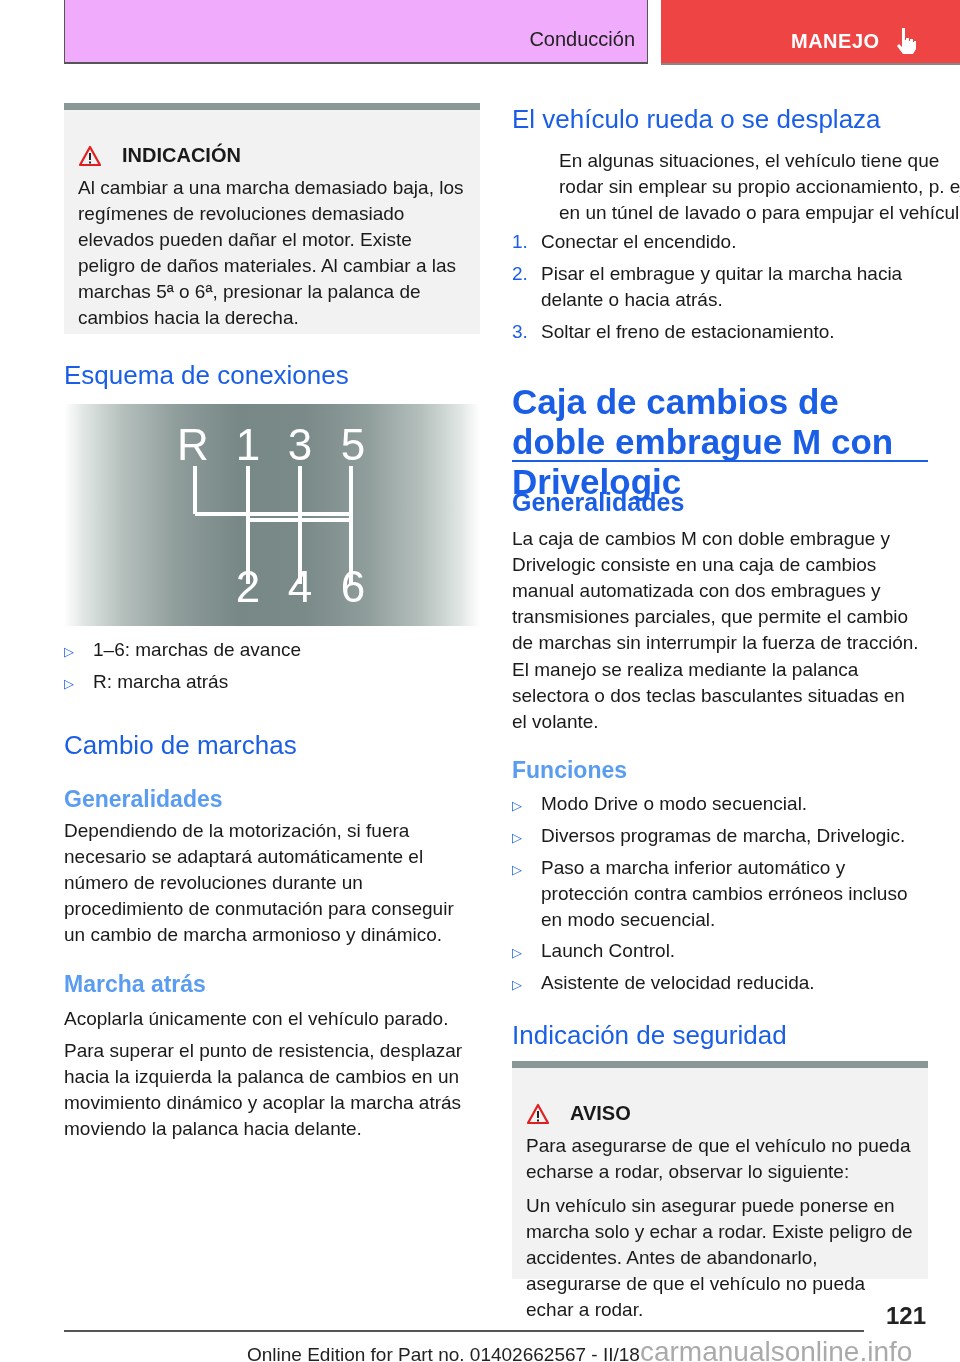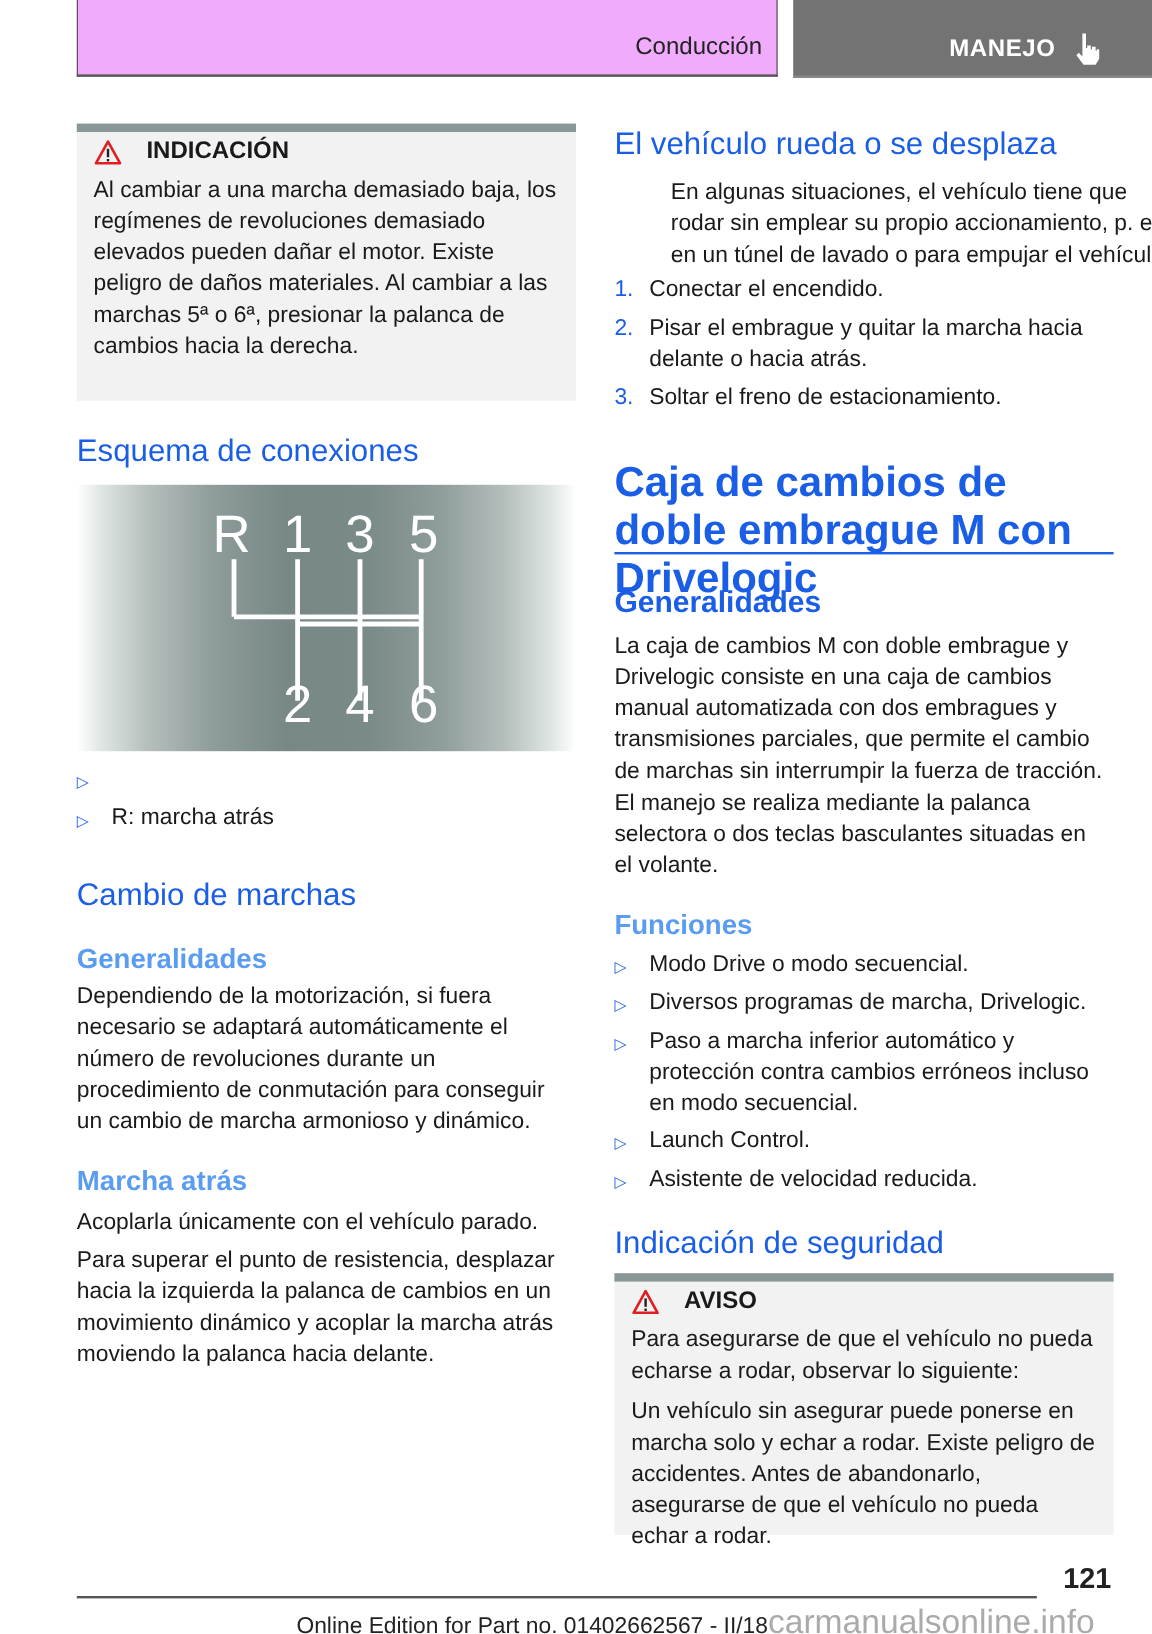--- a/index.html
+++ b/index.html
@@ -1,26 +1,26 @@
 <!DOCTYPE html>
 <html><head>
 <meta charset="utf-8">
 <style>
   html, body { margin:0; padding:0; }
   body { width:960px; height:1362px; background:#ffffff; position:relative; overflow:hidden;
          font-family:"Liberation Sans", sans-serif; color:#1a1a1a; }
   .header-left { position:absolute; left:64px; top:0; width:584px; height:64px;
                  border:1px solid #555; border-top:none; border-bottom:2px solid #555; box-sizing:border-box; background:#f0abfc; }
   .header-left span { position:absolute; right:12px; top:28px; font-size:20px; color:#222; }
-  .header-right { position:absolute; left:661px; top:0; width:299px; height:65px; background:#737373; border-bottom:2px solid #888; box-sizing:border-box;}
+  .header-right { position:absolute; left:661px; top:0; width:299px; height:65px; background:#ef4444; border-bottom:2px solid #888; box-sizing:border-box;}
   .header-right .label { position:absolute; left:130px; top:30px; font-size:20px; font-weight:bold; color:#fff; letter-spacing:0.5px; }
   .header-right .hand { position:absolute; left:232px; top:26px; width:30px; height:30px; }
 
   .notice { position:absolute; background:#f2f2f2; border-top:7px solid #8a9797; box-sizing:border-box; padding:0 14px; }
-  .notice-title { display:flex; align-items:center; font-weight:bold; font-size:20px; margin-top:5px; }
+  .notice-title { display:flex; align-items:center; font-weight:bold; font-size:20px; margin-top:34px; }
   .notice-title svg { width:24px; height:22px; margin-right:20px; }
   .notice p { margin:8px 0 0 0; font-size:19px; line-height:26px; }
 
   .h1 { color:#1a5ee6; font-weight:normal; font-size:26px; margin:0; position:absolute; }
   .h1-large { color:#1a5ee6; font-weight:bold; font-size:35px; line-height:40px; position:absolute; margin:0; }
   .h2 { color:#5a9cf0; font-weight:bold; font-size:23px; position:absolute; margin:0; }
   .h2-dark { color:#1a5ee6; font-weight:bold; font-size:25px; position:absolute; margin:0; }
   .para { position:absolute; font-size:19px; line-height:26px; margin:0; color:#1a1a1a; }
   .bullet { position:absolute; display:flex; font-size:19px; line-height:26px; }
   .bullet .tri { width:29px; color:#1a5ee6; font-size:13px; padding-top:2px; flex:none; }
@@ -79,20 +79,21 @@
       <text x="289" y="56">5</text>
       <text x="184" y="198">2</text>
       <text x="236" y="198">4</text>
       <text x="289" y="198">6</text>
     </g>
   </svg>
 </div>
 
 <div class="bullet" style="left:64px; top:637px; width:416px;">
   <span class="tri">▷</span>
+  <span>1–6: marchas de avance</span>
 </div>
 <div class="bullet" style="left:64px; top:669px; width:416px;">
   <span class="tri">▷</span>
   <span>R: marcha atrás</span>
 </div>
 
 <h2 class="h1" style="left:64px; top:730px;">Cambio de marchas</h2>
 <h3 class="h2" style="left:64px; top:786px;">Generalidades</h3>
 <p class="para" style="left:64px; top:818px; width:416px;">Dependiendo de la motorización, si fuera necesario se adaptará automáticamente el número de revoluciones durante un procedimiento de conmutación para conseguir un cambio de marcha armonioso y dinámico.</p>
 

